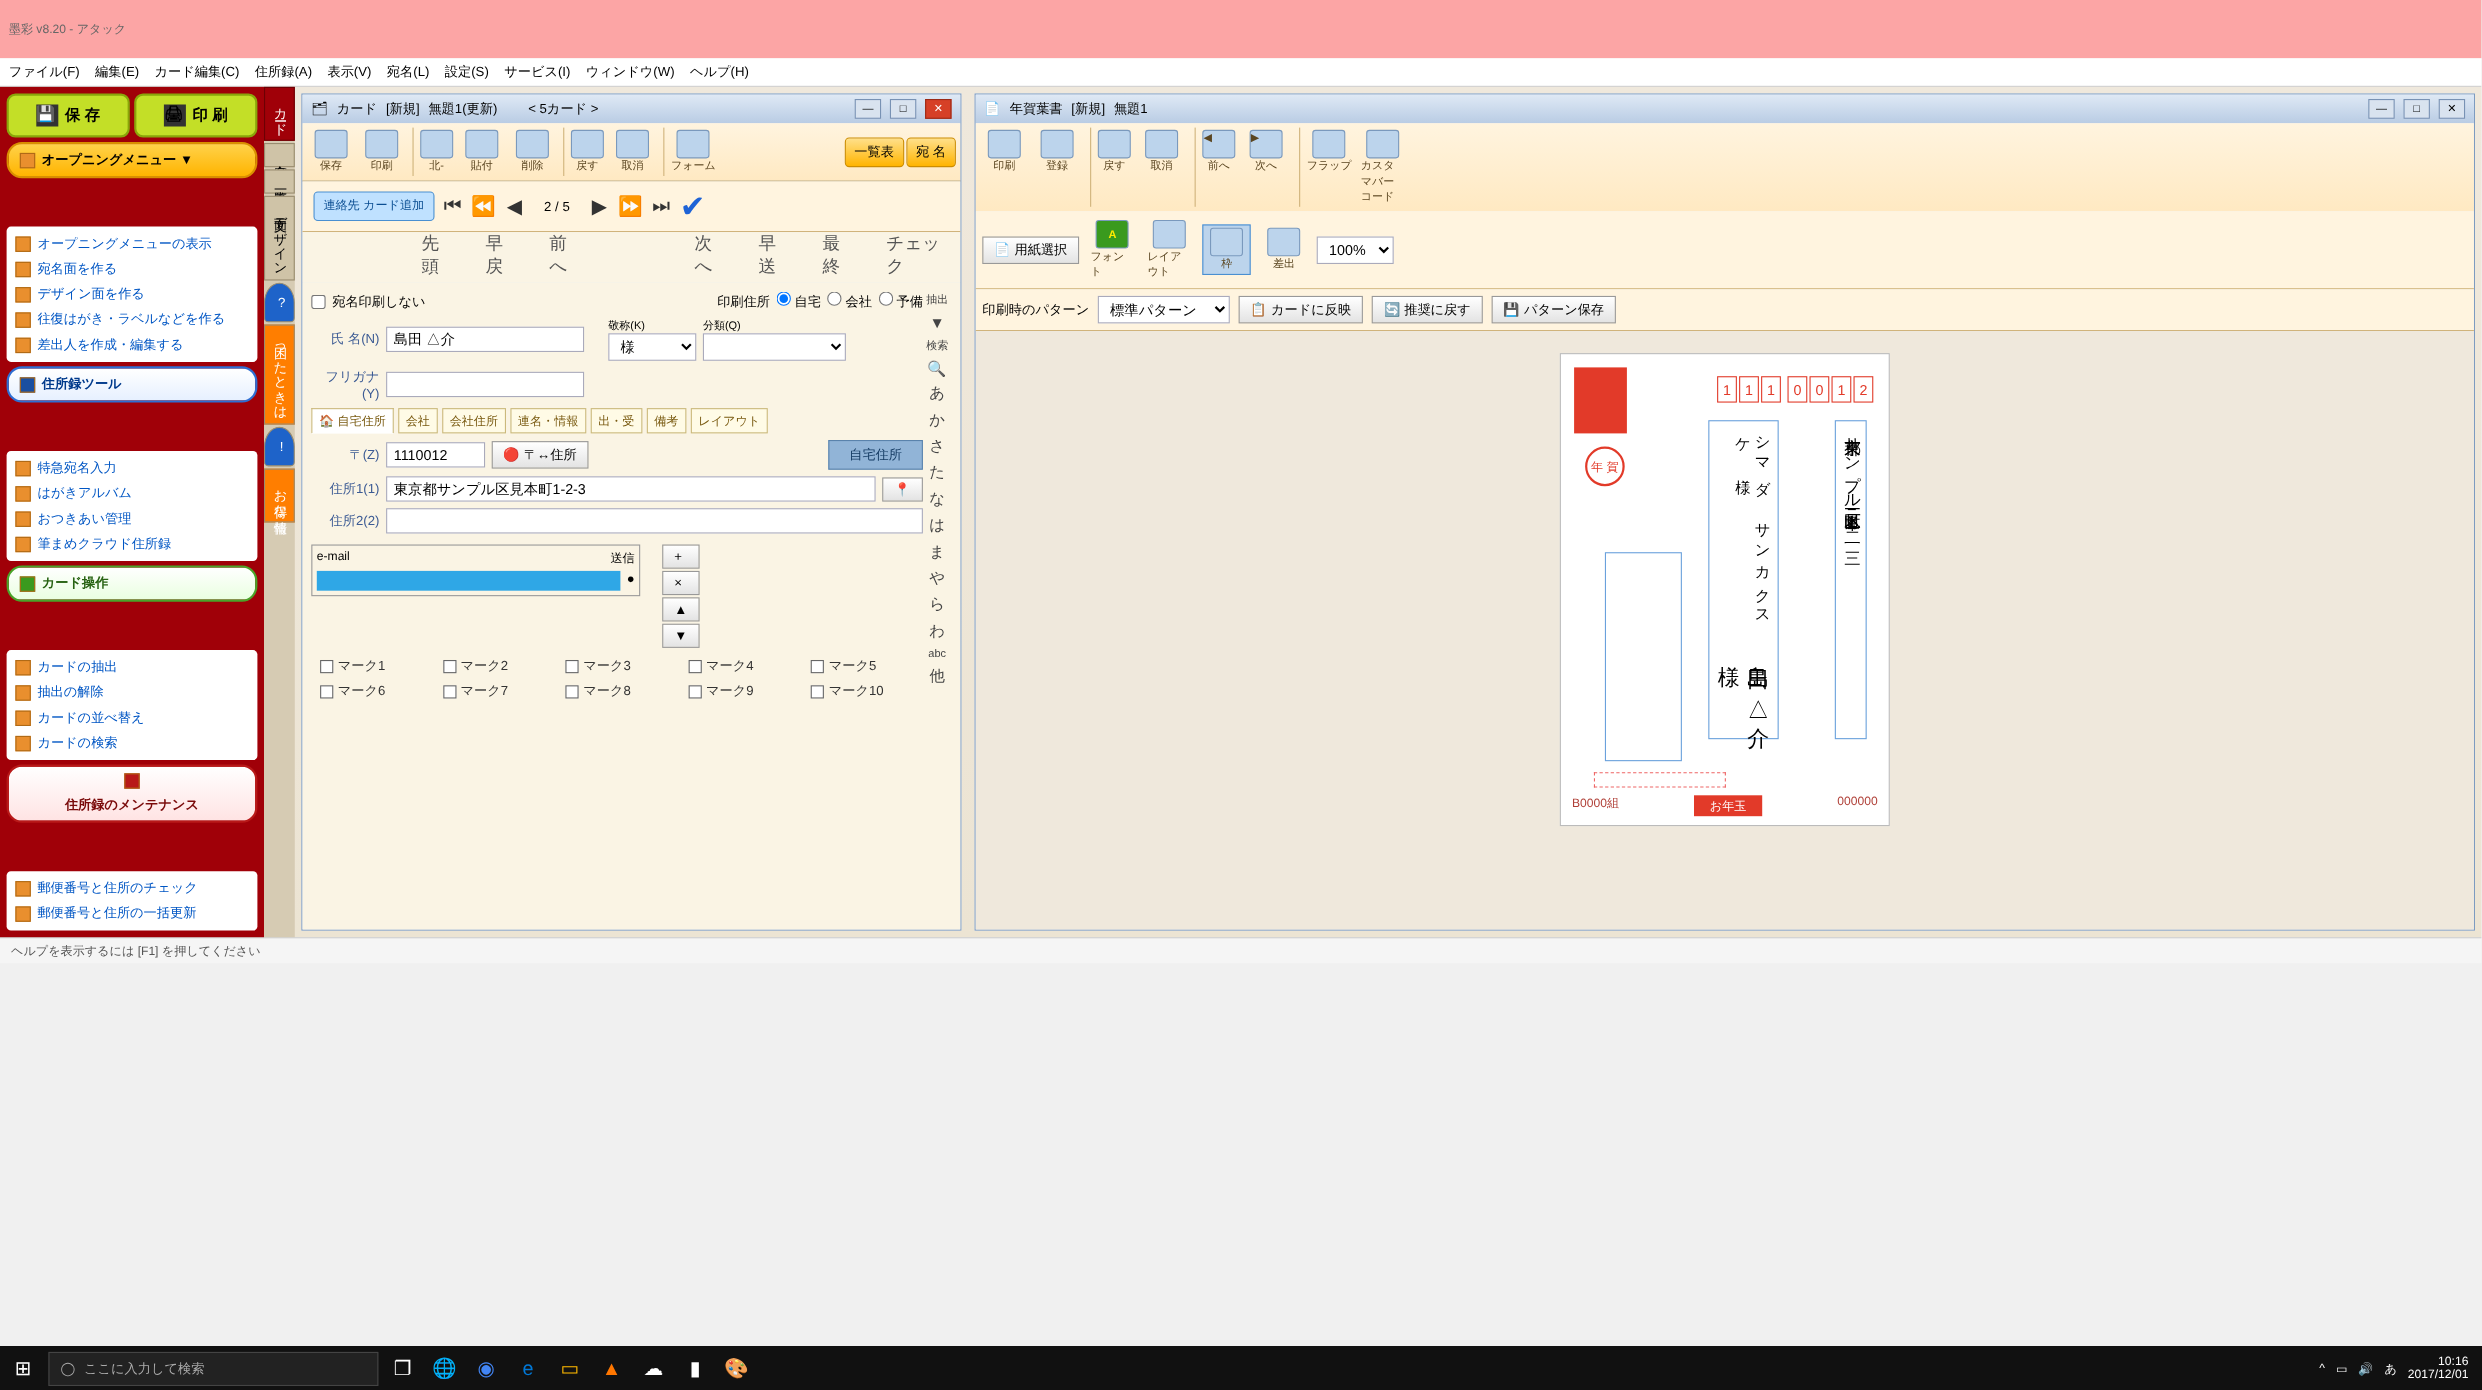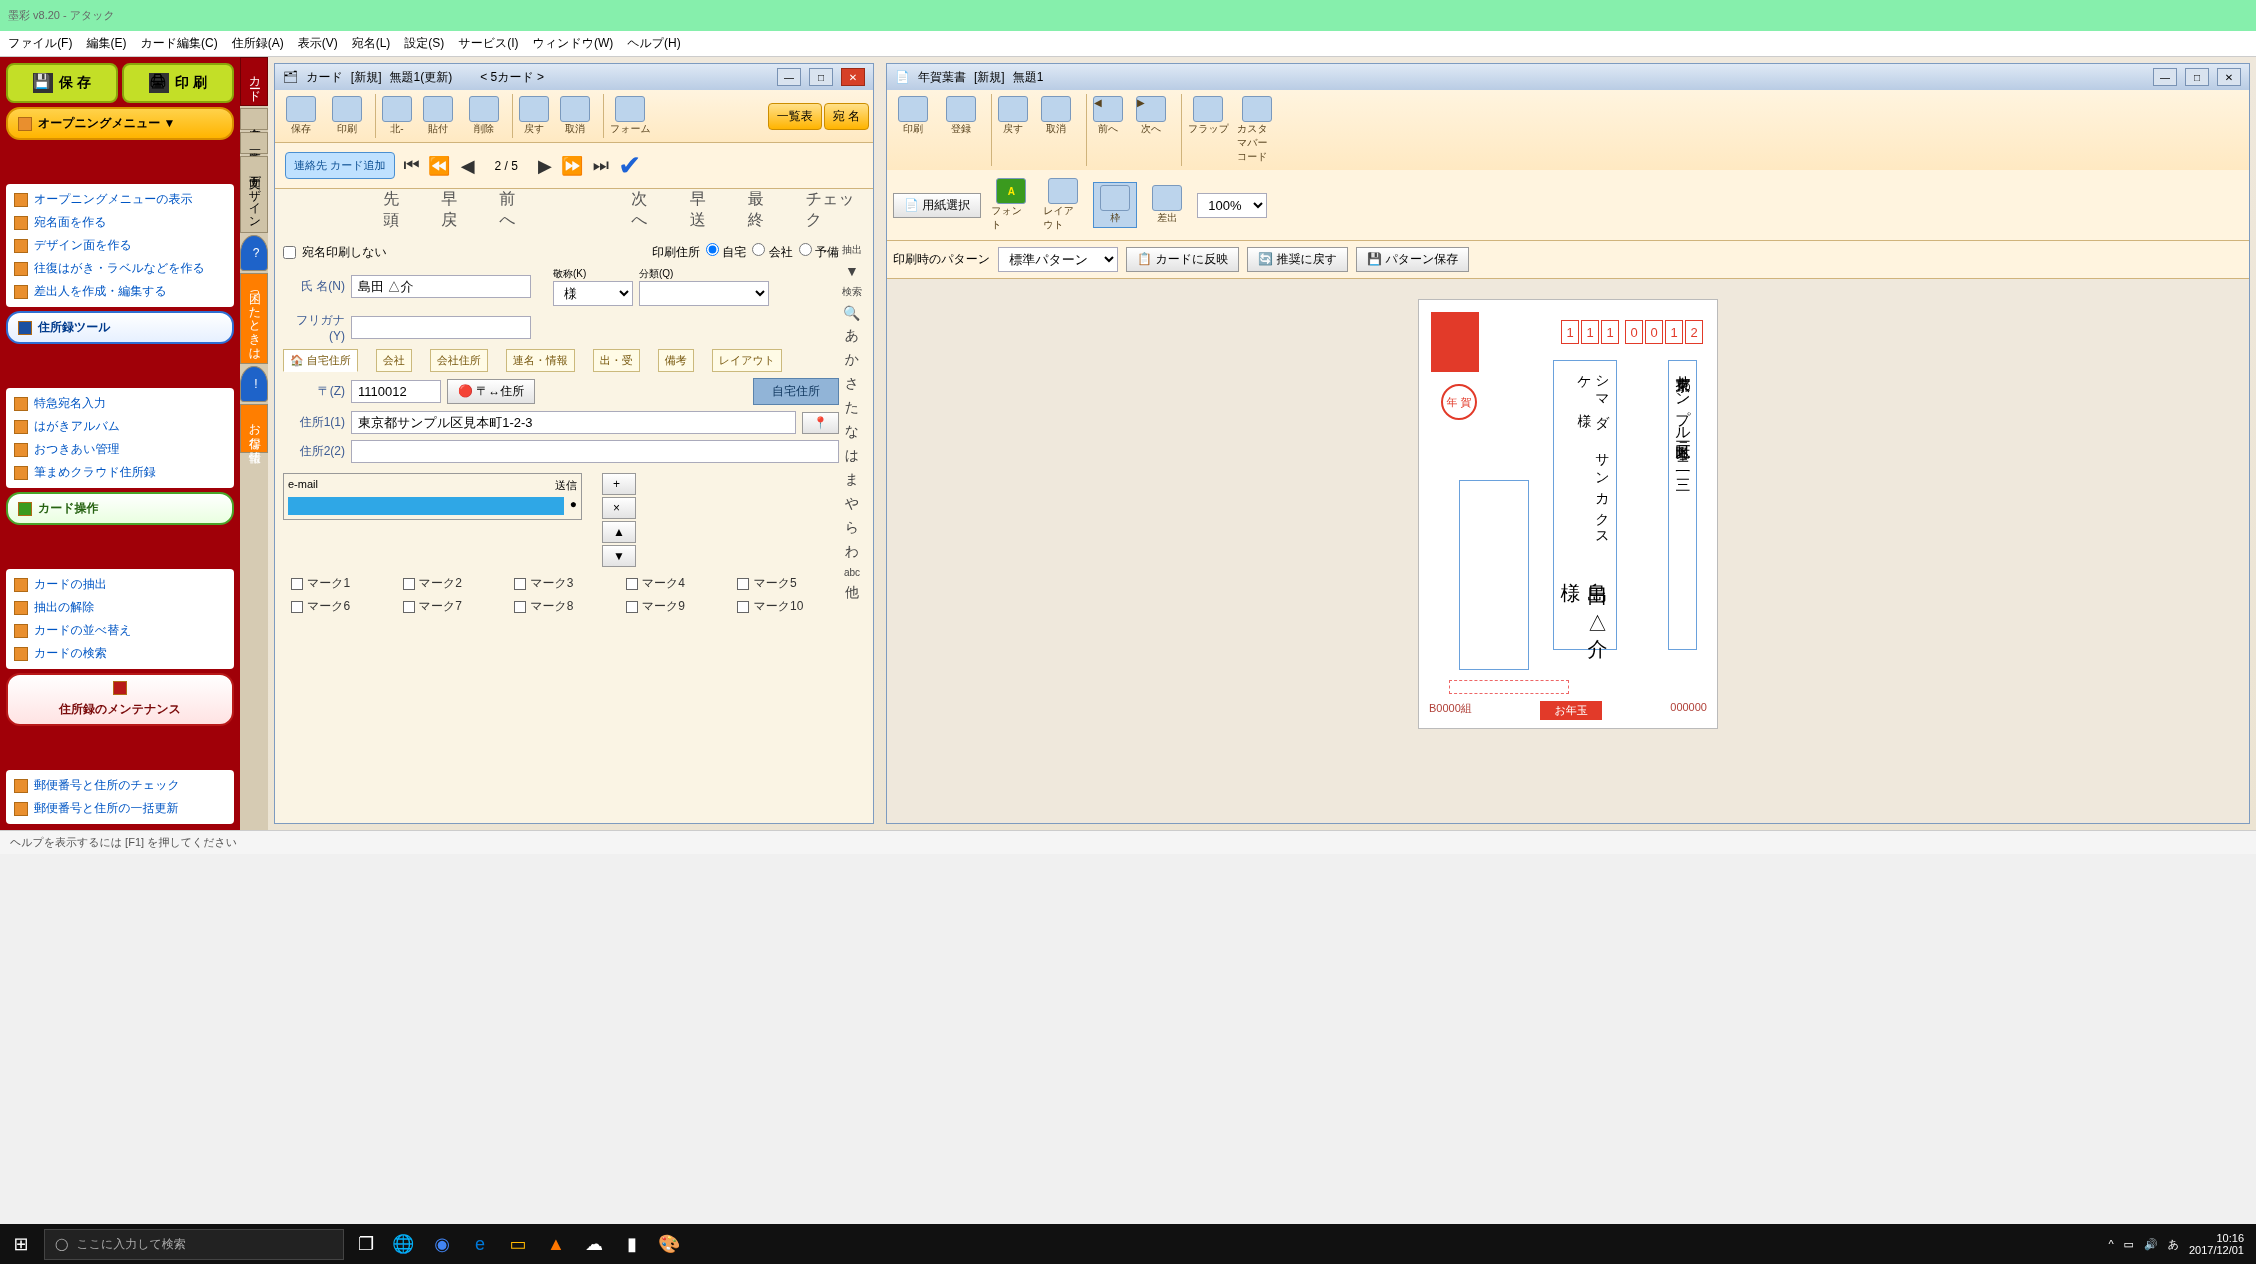--- a/index.html
+++ b/index.html
@@ -54,21 +54,21 @@
 .check { color: #1e63d6; font-size: 28px; }
 
 .card-body { background: #faf4e4; padding: 8px; flex: 1; display: flex; }
 .form-area { flex: 1; }
 .kana-col { width: 26px; display: flex; flex-direction: column; align-items: center; gap: 6px; font-size: 14px; color: #444; }
 
 .frow { display: flex; align-items: center; gap: 6px; margin-bottom: 6px; }
 .flabel { width: 62px; text-align: right; color: #3c5b94; font-size: 12px; }
 input[type=text], select { border: 1px solid #aab; background: #fff; padding: 3px 6px; font-size: 13px; }
 .name-input { width: 180px; font-size: 20px; }
-.tabs-row { display: flex; gap: 18px; margin: 6px 0; text-align: center; }
+.tabs-row { display: flex; gap: 4px; margin: 6px 0; text-align: center; }
 .subtab { background: #fffbe6; border: 1px solid #cbb97c; padding: 3px 6px; font-size: 11px; color: #7a5b12; }
 .subtab.active { background: #fff; border-bottom-color: #fff; }
 .blue-btn { background: #91b4d7; border: 1px solid #5a83ac; padding: 4px 18px; color: #143b63; }
 .ctrl-btn { background: linear-gradient(#fff,#e3e3e3); border: 1px solid #999; padding: 3px 10px; }
 .email-box { border: 1px solid #999; padding: 4px; width: 299px; }
 .email-box .eh { display: flex; gap: 40px; font-size: 11px; }
 .email-box .erow { height: 18px; background: #2fa7e6; margin-top: 4px; }
 
 .marks { display: grid; grid-template-columns: repeat(5, 1fr); gap: 6px 18px; padding: 8px; }
 .mark { display: flex; align-items: center; gap: 4px; font-size: 12px; color: #333; }
@@ -95,21 +95,21 @@
 .statusbar { background: #f5f5f5; border-top: 1px solid #ccc; padding: 4px 10px; font-size: 11px; color: #555; }
 .taskbar { background: #111; color: #fff; height: 40px; display: flex; align-items: center; padding: 0 4px; gap: 6px; position: fixed; bottom: 0; left: 0; right: 0; }
 .taskbar .start { width: 34px; height: 34px; display: flex; align-items: center; justify-content: center; font-size: 18px; }
 .taskbar .search { flex: 0 0 300px; background: #222; border: 1px solid #444; padding: 6px 10px; color: #aaa; display: flex; align-items: center; gap: 8px; }
 .taskbar .ticon2 { width: 32px; height: 32px; display: flex; align-items: center; justify-content: center; font-size: 18px; }
 .taskbar .tray { margin-left: auto; display: flex; align-items: center; gap: 10px; font-size: 11px; padding-right: 8px; }
 </style>
 </head>
 <body>
 
-<div style="background:#86efac;padding:8px 8px;font-size:11px;color:#666;">墨彩 v8.20 - アタック</div>
+<div style="background:#fca5a5;padding:19px 8px;font-size:11px;color:#666;">墨彩 v8.20 - アタック</div>
 
 <div class="menubar">
   <span>ファイル(F)</span>
   <span>編集(E)</span>
   <span>カード編集(C)</span>
   <span>住所録(A)</span>
   <span>表示(V)</span>
   <span>宛名(L)</span>
   <span>設定(S)</span>
   <span>サービス(I)</span>

